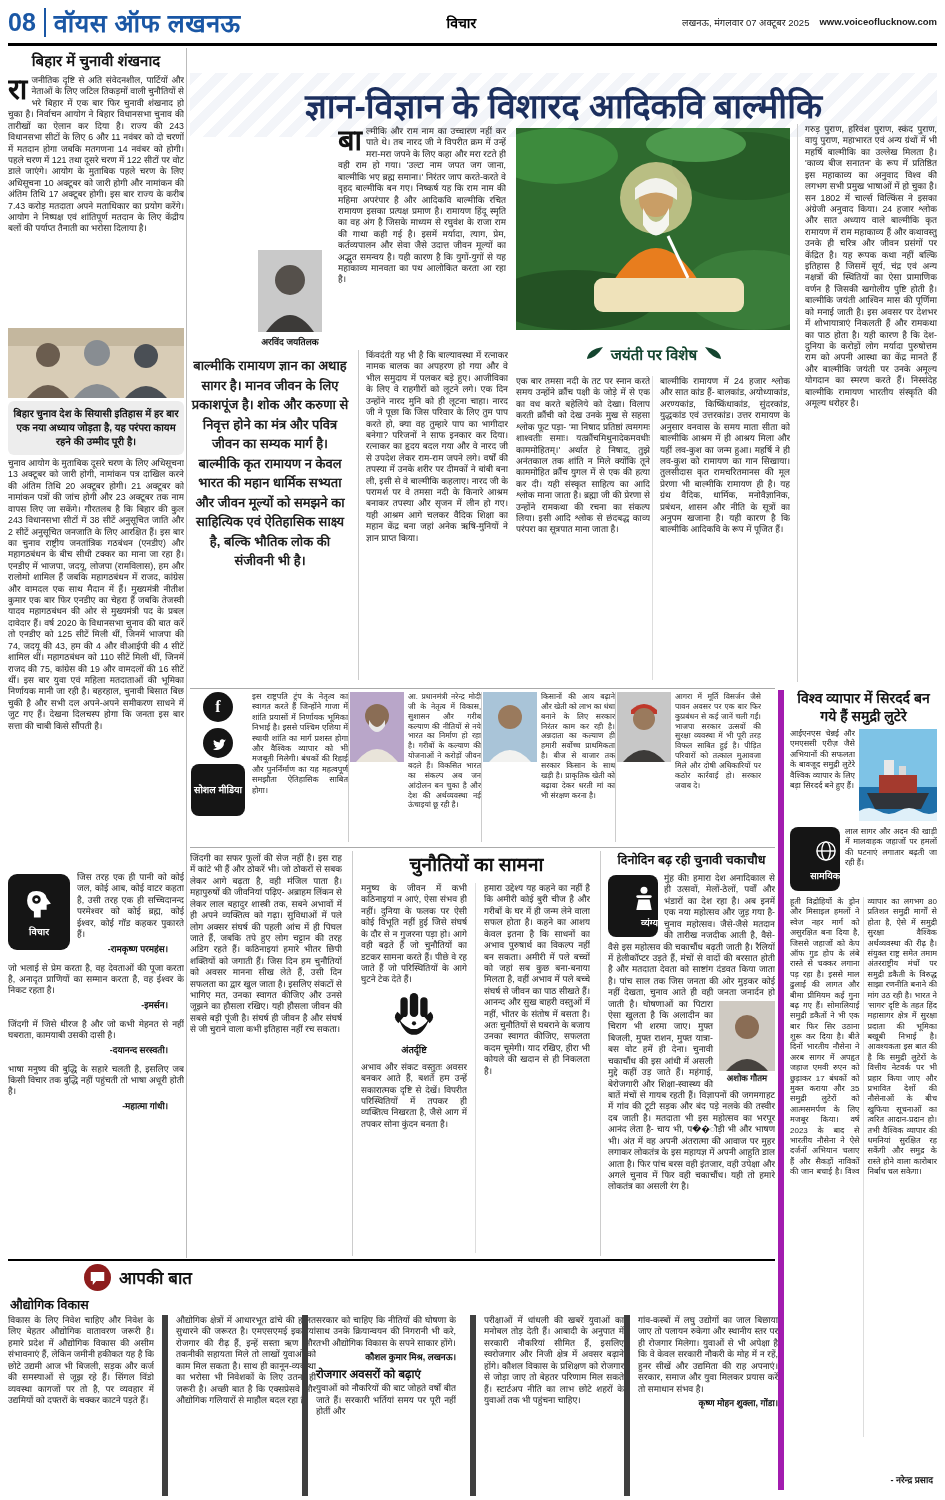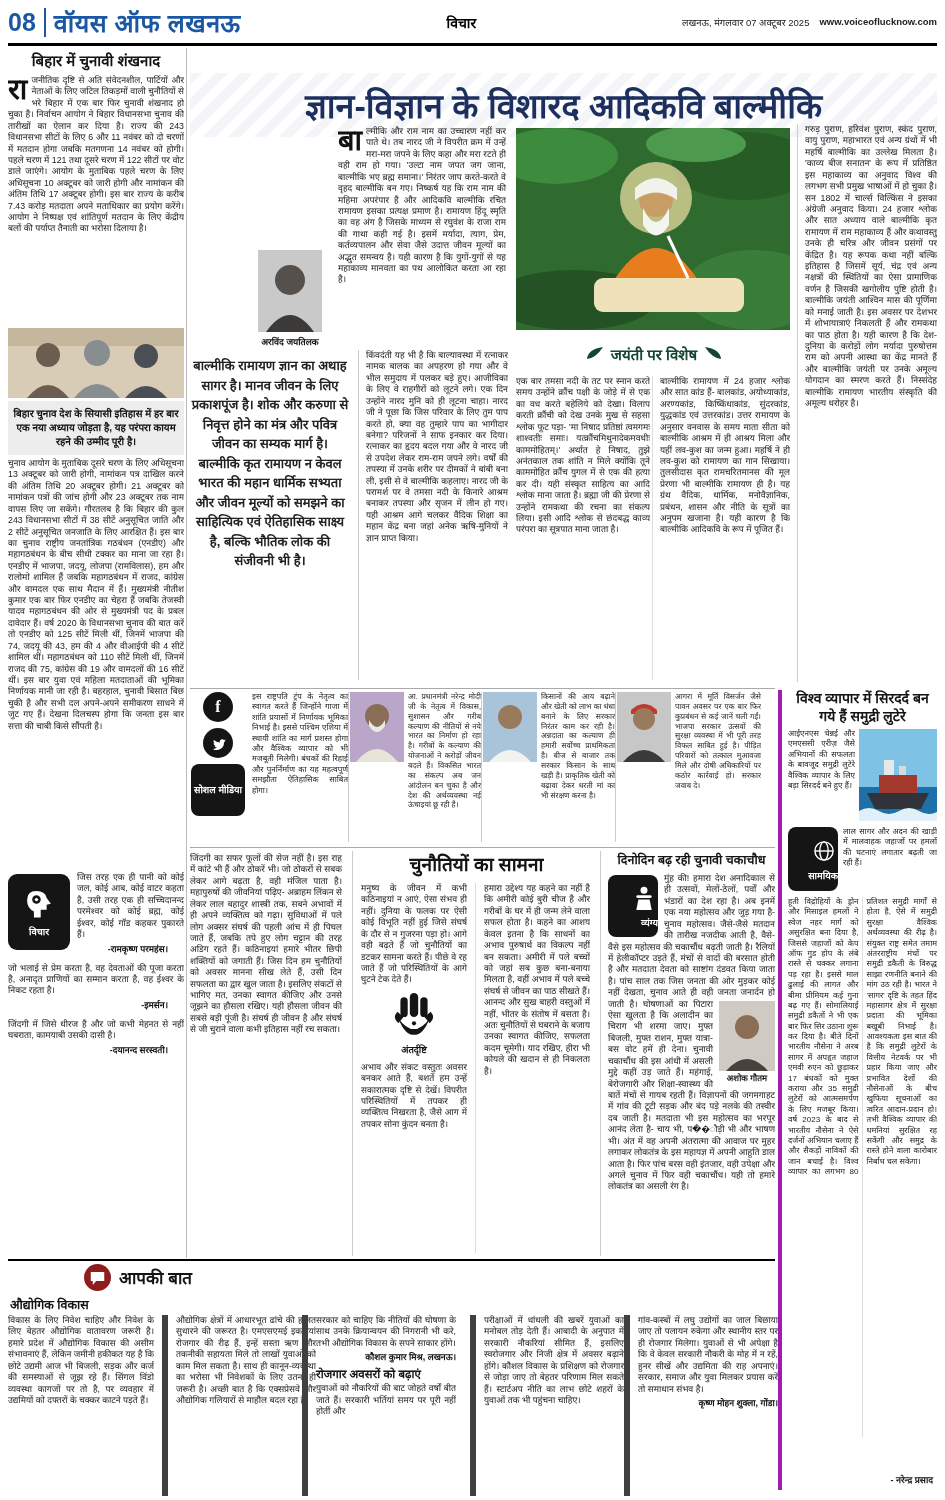--- a/index.html
+++ b/index.html
@@ -26,21 +26,21 @@
   .vrule-left{left:186px;top:48px;height:1210px;border-left:1px solid #bbb;}
   .hr1{left:190px;top:688px;width:585px;border-top:1px solid #aaa;}
   .hr2{left:190px;top:847px;width:585px;border-top:1px solid #aaa;}
   .hr3{left:8px;top:1259px;width:767px;border-top:2px solid #000;}
 
   
   .bihar{left:8px;top:50px;width:176px;}
   .bihar-head{margin:0 0 5px;font-size:15px;font-weight:800;text-align:center;white-space:nowrap;}
   .bihar-b1{height:250px;}
   .bihar-photo{width:176px;height:70px;margin:3px 0;}
-  .bihar-quote{background:#ededed;font-weight:700;font-size:10px;text-align:center;line-height:1.4;padding:6px 5px;margin:3px 0;}
+  .bihar-quote{background:#ededed;font-weight:700;font-size:10px;text-align:center;line-height:1.4;padding:6px 5px;margin:3px 0;border-radius:6px;}
   .bihar-b2{height:392px;}
 
   
   .vichar{left:8px;top:872px;width:176px;height:386px;overflow:hidden;}
   .black-badge{background:#151515;color:#fff;border-radius:9px;display:flex;flex-direction:column;align-items:center;justify-content:center;gap:3px;}
   .vichar-badge{width:62px;height:76px;float:left;margin:2px 7px 4px 0;}
   .blabel{font-size:9.5px;font-weight:700;text-align:center;line-height:1.15;}
   .qt{font-size:8.8px;}
   .qa{font-size:8.8px;font-weight:700;text-align:right;margin:2px 16px 8px;}
 
@@ -90,21 +90,21 @@
   .glare{left:600px;top:851px;width:175px;height:405px;border-left:1px solid #ccc;padding-left:7px;box-sizing:border-box;}
   .glare-head{margin:0 0 5px;font-size:12.5px;font-weight:800;text-align:center;white-space:nowrap;}
   .glare-body{height:376px;overflow:hidden;}
   .badge-sq{background:#151515;color:#fff;border-radius:8px;display:flex;flex-direction:column;align-items:flex-end;justify-content:center;gap:2px;}
   .glare-badge{width:50px;height:62px;float:left;margin:2px 6px 2px 0;}
   .glare-photo{width:56px;float:right;margin:2px 0 2px 6px;text-align:center;}
   .glare-ph{width:56px;height:70px;}
   .ph-name{font-size:8.5px;font-weight:700;margin-top:2px;}
 
   
-  .pirates{left:778px;top:690px;width:159px;height:800px;border-left:4px solid #a21caf;padding-left:6px;box-sizing:border-box;}
+  .pirates{left:778px;top:690px;width:159px;height:800px;border-left:6px solid #a21caf;padding-left:6px;box-sizing:border-box;}
   .pirates-head{margin:0;font-size:14px;font-weight:800;line-height:1.25;text-align:center;}
   .ptop{display:flex;gap:4px;height:94px;margin-top:4px;}
   .ptext{flex:1;overflow:hidden;}
   .ship{width:78px;height:92px;flex:none;}
   .pmid{display:flex;gap:5px;height:66px;margin-top:4px;}
   .samyik-badge{width:50px;height:64px;flex:none;}
   .pmid-text{flex:1;overflow:hidden;}
   .pcols{margin-top:4px;height:540px;overflow:hidden;column-count:2;column-gap:8px;column-rule:1px solid #ddd;}
   .pirates-byline{position:absolute;right:4px;bottom:4px;font-size:9px;font-weight:700;background:#fff;padding-left:5px;margin-top:12px;}
 
@@ -186,20 +186,24 @@
       <div class="t qt">जिस तरह एक ही पानी को कोई जल, कोई आब, कोई वाटर कहता है, उसी तरह एक ही सच्चिदानन्द परमेश्वर को कोई ब्रह्म, कोई ईश्वर, कोई गॉड कहकर पुकारते हैं।</div>
       <div class="qa">-रामकृष्ण परमहंस।</div>
     </div>
     <div>
       <div class="t qt">जो भलाई से प्रेम करता है, वह देवताओं की पूजा करता है, अनादृत प्राणियों का सम्मान करता है, वह ईश्वर के निकट रहता है।</div>
       <div class="qa">-इमर्सन।</div>
     </div>
     <div>
       <div class="t qt">जिंदगी में जिसे धीरज है और जो कभी मेहनत से नहीं घबराता, कामयाबी उसकी दासी है।</div>
       <div class="qa">-दयानन्द सरस्वती।</div>
+    </div>
+    <div>
+      <div class="t qt">भाषा मनुष्य की बुद्धि के सहारे चलती है, इसलिए जब किसी विचार तक बुद्धि नहीं पहुंचती तो भाषा अधूरी होती है।</div>
+      <div class="qa">-महात्मा गांधी।</div>
     </div>
   </section>
 
   <h1 class="abs main-headline">ज्ञान-विज्ञान के विशारद आदिकवि बाल्मीकि</h1>
 
   <section class="abs feature">
     <div class="abs author">
       <div class="ph author-photo">
         <svg viewBox="0 0 64 82" preserveAspectRatio="none">
           <rect width="64" height="82" fill="#c9c9c9"></rect>

